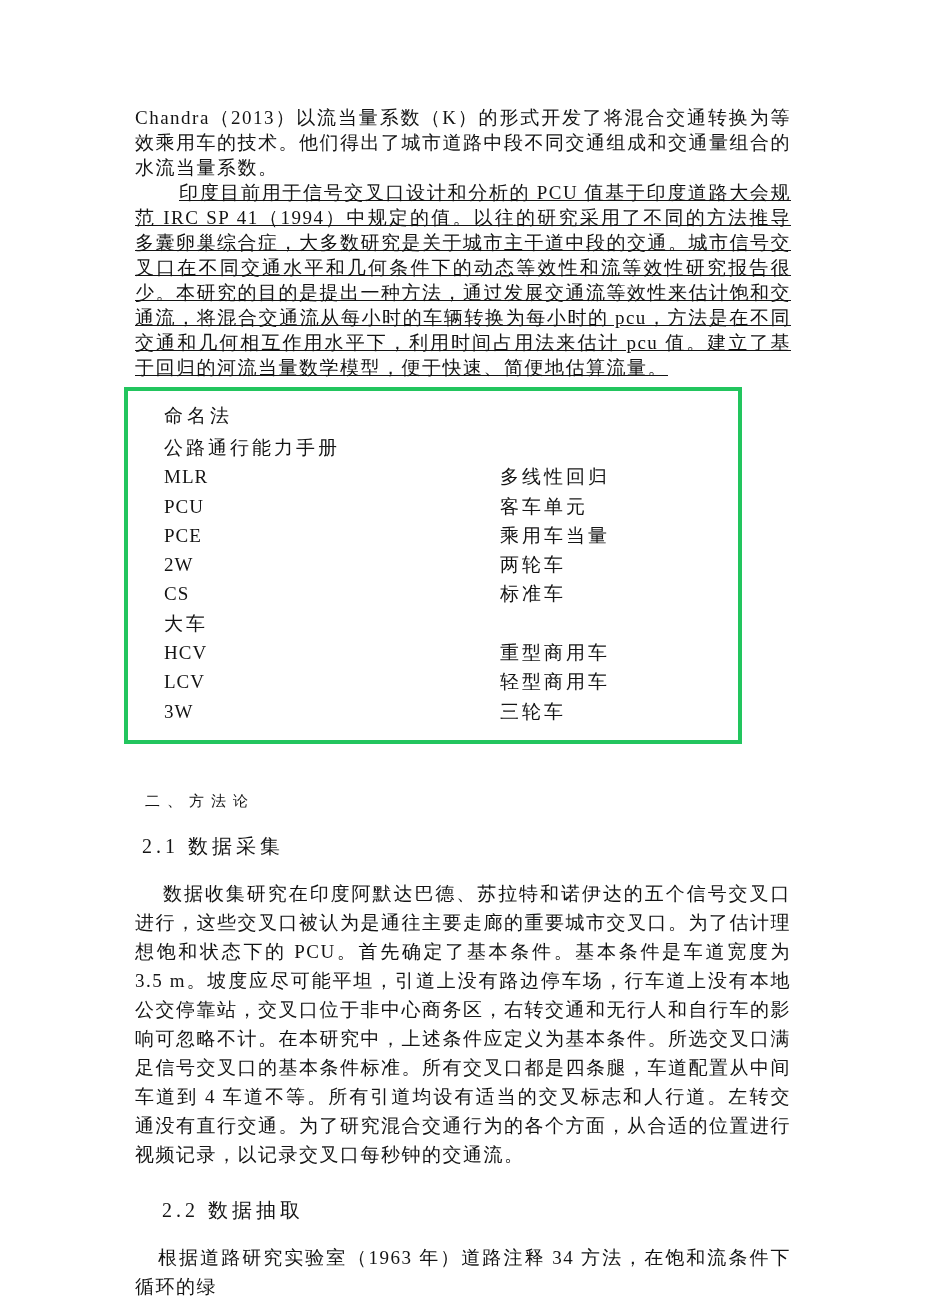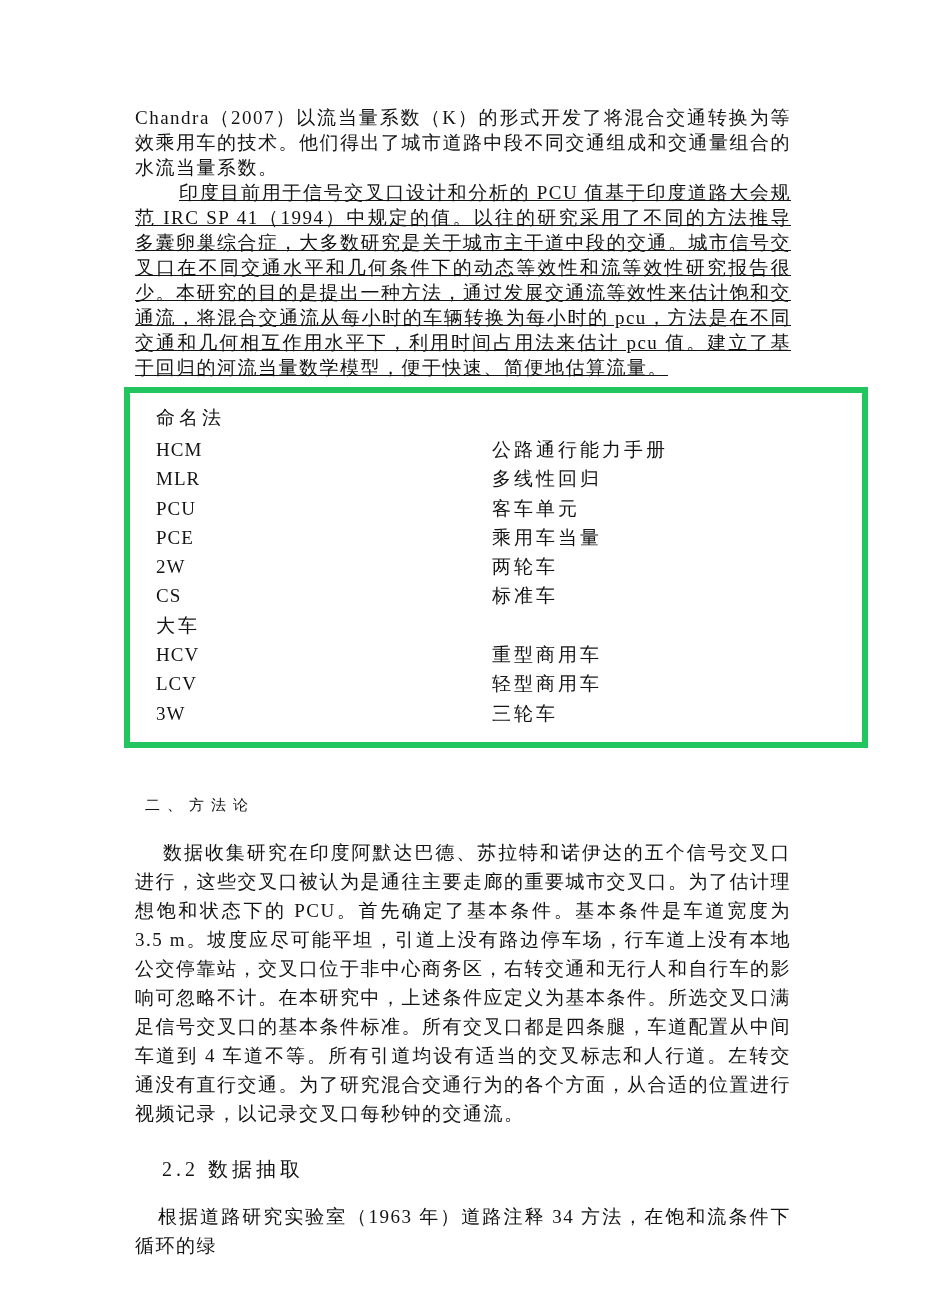--- a/index.html
+++ b/index.html
@@ -22,23 +22,23 @@
     font-size:19px;
     line-height:25px;
     letter-spacing:1.5px;
     text-align:justify;
   }
   .par-indent-2{text-indent:44px;text-decoration:underline;}
   .nom-box{
     box-sizing:border-box;
     margin-top:7px;
     margin-left:-11px;
-    width:744px;
-    border:6px solid #22c55e;
-    padding:10px 18px 14px 26px;
+    width:618px;
+    border:4px solid #22c55e;
+    padding:10px 18px 14px 36px;
     font-size:19px;
   }
   .nom-title{
     line-height:30px;
     letter-spacing:4px;
     margin-bottom:2px;
   }
   .nom-row{
     display:flex;
     align-items:baseline;
@@ -77,29 +77,28 @@
     line-height:29px;
     text-indent:23px;
   }
 </style>
 </head>
 <body>
 
 <div class="page">
   <div class="content">
 
-    <p class="body-par">Chandra（2007）以流当量系数（K）的形式开发了将混合交通转换为等效乘用车的技术。他们得出了城市道路中段不同交通组成和交通量组合的水流当量系数。</p>
+    <p class="body-par">Chandra（2013）以流当量系数（K）的形式开发了将混合交通转换为等效乘用车的技术。他们得出了城市道路中段不同交通组成和交通量组合的水流当量系数。</p>
 
     <p class="body-par par-indent-2">印度目前用于信号交叉口设计和分析的 PCU 值基于印度道路大会规范 IRC SP 41（1994）中规定的值。以往的研究采用了不同的方法推导多囊卵巢综合症，大多数研究是关于城市主干道中段的交通。城市信号交叉口在不同交通水平和几何条件下的动态等效性和流等效性研究报告很少。本研究的目的是提出一种方法，通过发展交通流等效性来估计饱和交通流，将混合交通流从每小时的车辆转换为每小时的 pcu，方法是在不同交通和几何相互作用水平下，利用时间占用法来估计 pcu 值。建立了基于回归的河流当量数学模型，便于快速、简便地估算流量。</p>
 
     <div class="nom-box">
       <div class="nom-title">命名法</div>
 
       <div class="nom-row">
-        <span class="nom-abbr">HCM</span>
         <span class="nom-def">公路通行能力手册</span>
       </div>
       <div class="nom-row">
         <span class="nom-abbr">MLR</span>
         <span class="nom-def">多线性回归</span>
       </div>
       <div class="nom-row">
         <span class="nom-abbr">PCU</span>
         <span class="nom-def">客车单元</span>
       </div>
@@ -127,20 +126,21 @@
         <span class="nom-def">轻型商用车</span>
       </div>
       <div class="nom-row">
         <span class="nom-abbr">3W</span>
         <span class="nom-def">三轮车</span>
       </div>
     </div>
 
     <h2 class="sec-heading">二、方法论</h2>
 
+    <h3 class="sub-heading sub-2-1">2.1 数据采集</h3>
 
     <p class="body-par par-2-1">数据收集研究在印度阿默达巴德、苏拉特和诺伊达的五个信号交叉口进行，这些交叉口被认为是通往主要走廊的重要城市交叉口。为了估计理想饱和状态下的 PCU。首先确定了基本条件。基本条件是车道宽度为 3.5 m。坡度应尽可能平坦，引道上没有路边停车场，行车道上没有本地公交停靠站，交叉口位于非中心商务区，右转交通和无行人和自行车的影响可忽略不计。在本研究中，上述条件应定义为基本条件。所选交叉口满足信号交叉口的基本条件标准。所有交叉口都是四条腿，车道配置从中间车道到 4 车道不等。所有引道均设有适当的交叉标志和人行道。左转交通没有直行交通。为了研究混合交通行为的各个方面，从合适的位置进行视频记录，以记录交叉口每秒钟的交通流。</p>
 
     <h3 class="sub-heading sub-2-2">2.2 数据抽取</h3>
 
     <p class="body-par par-2-2">根据道路研究实验室（1963 年）道路注释 34 方法，在饱和流条件下循环的绿</p>
 
   </div>
 </div>
 

